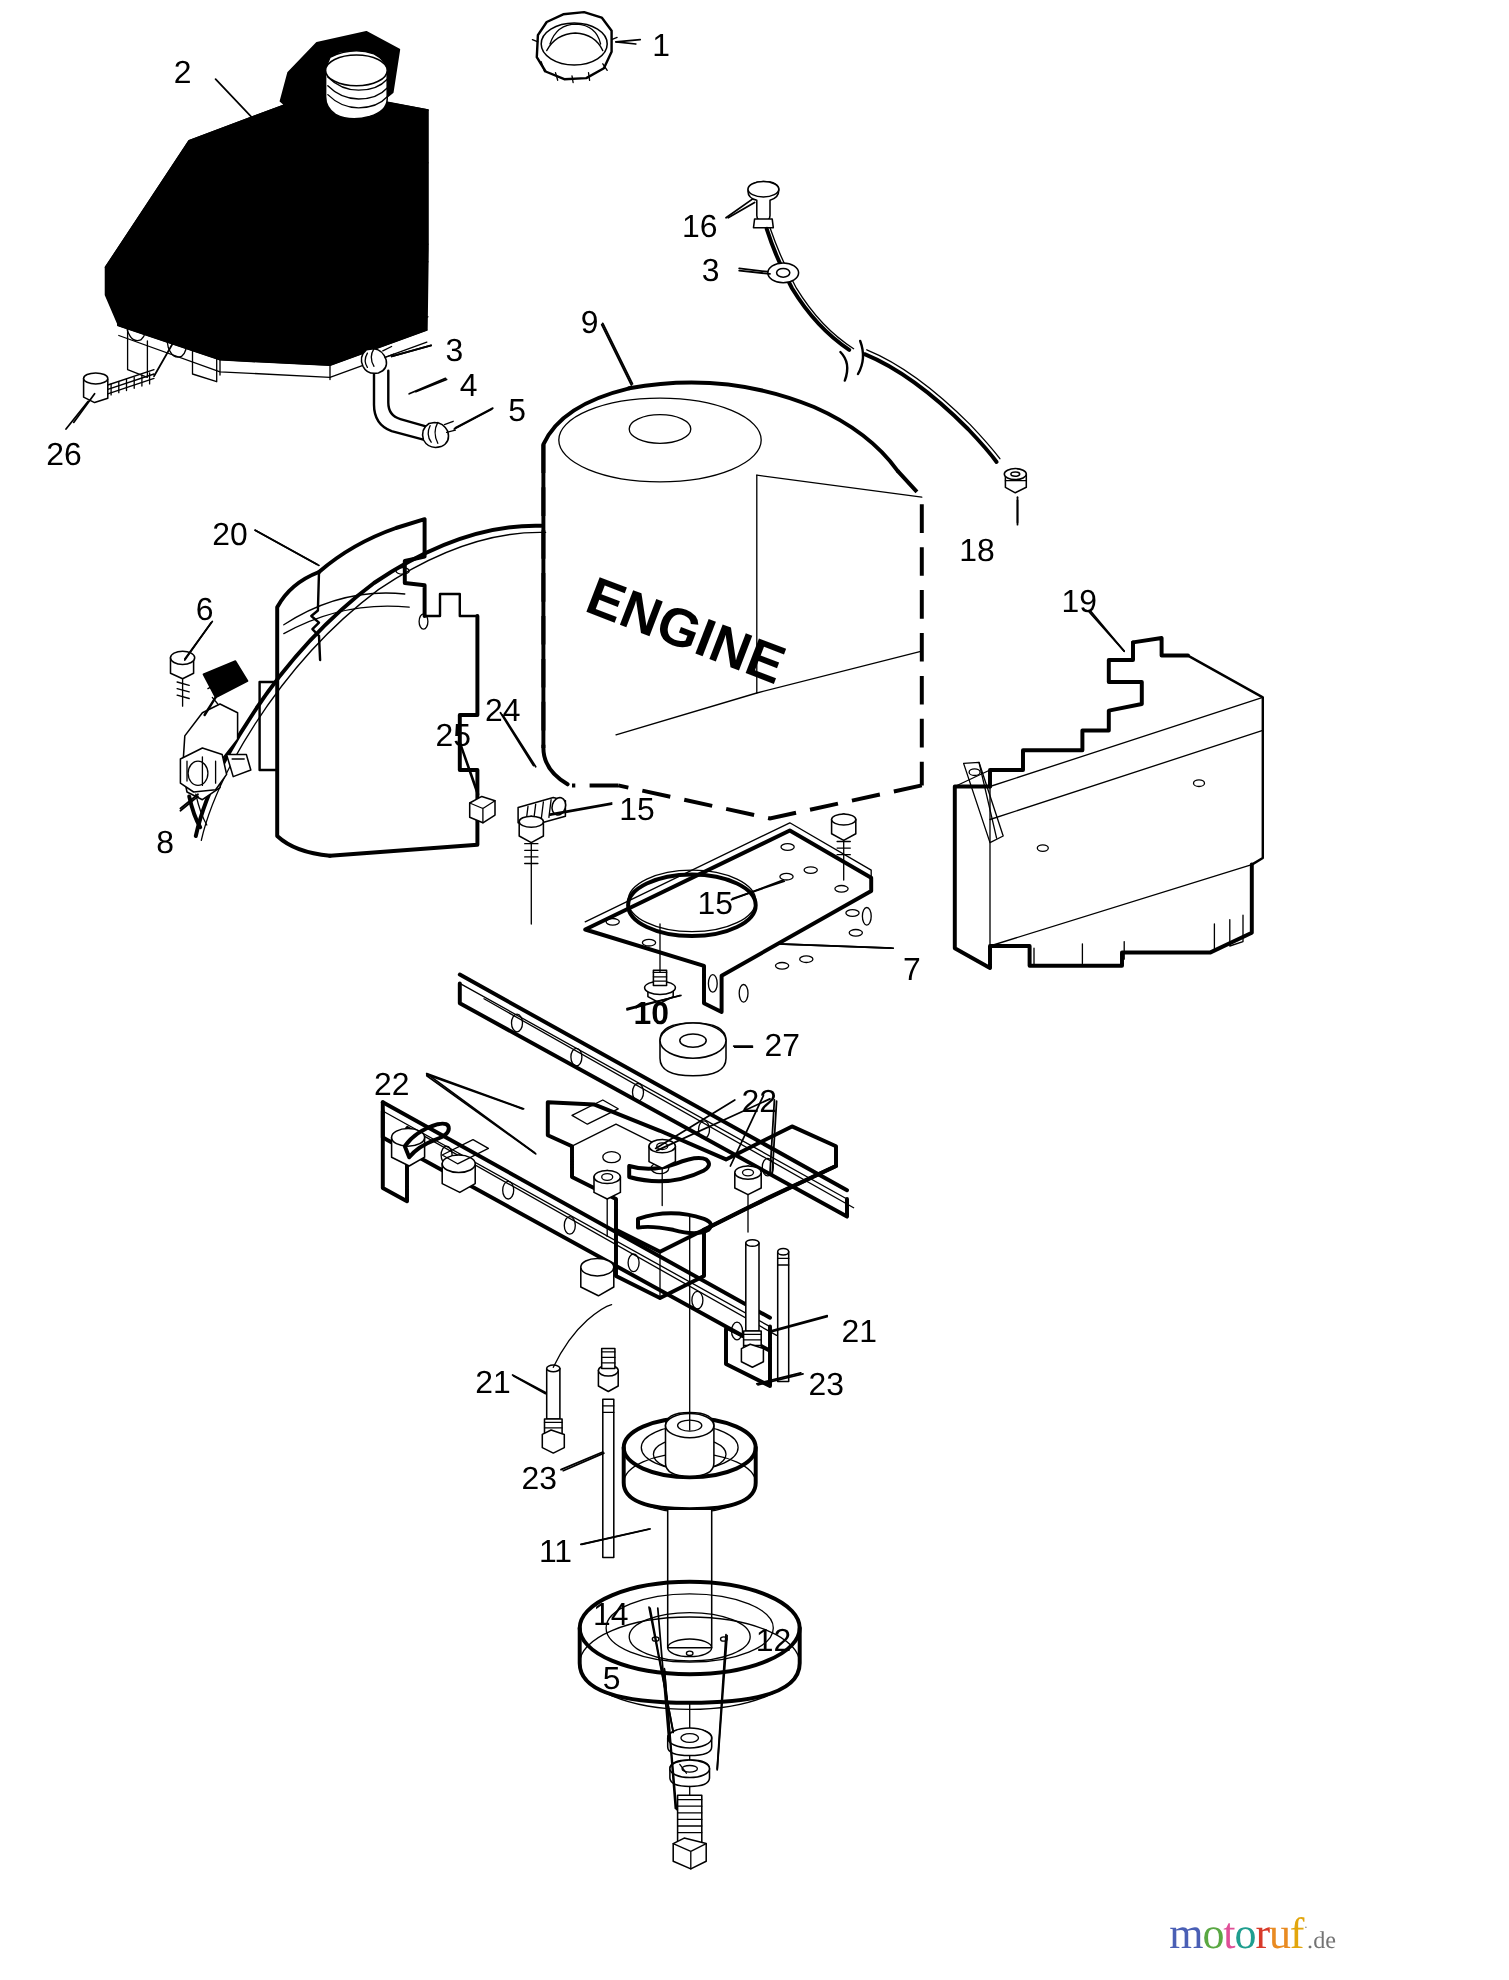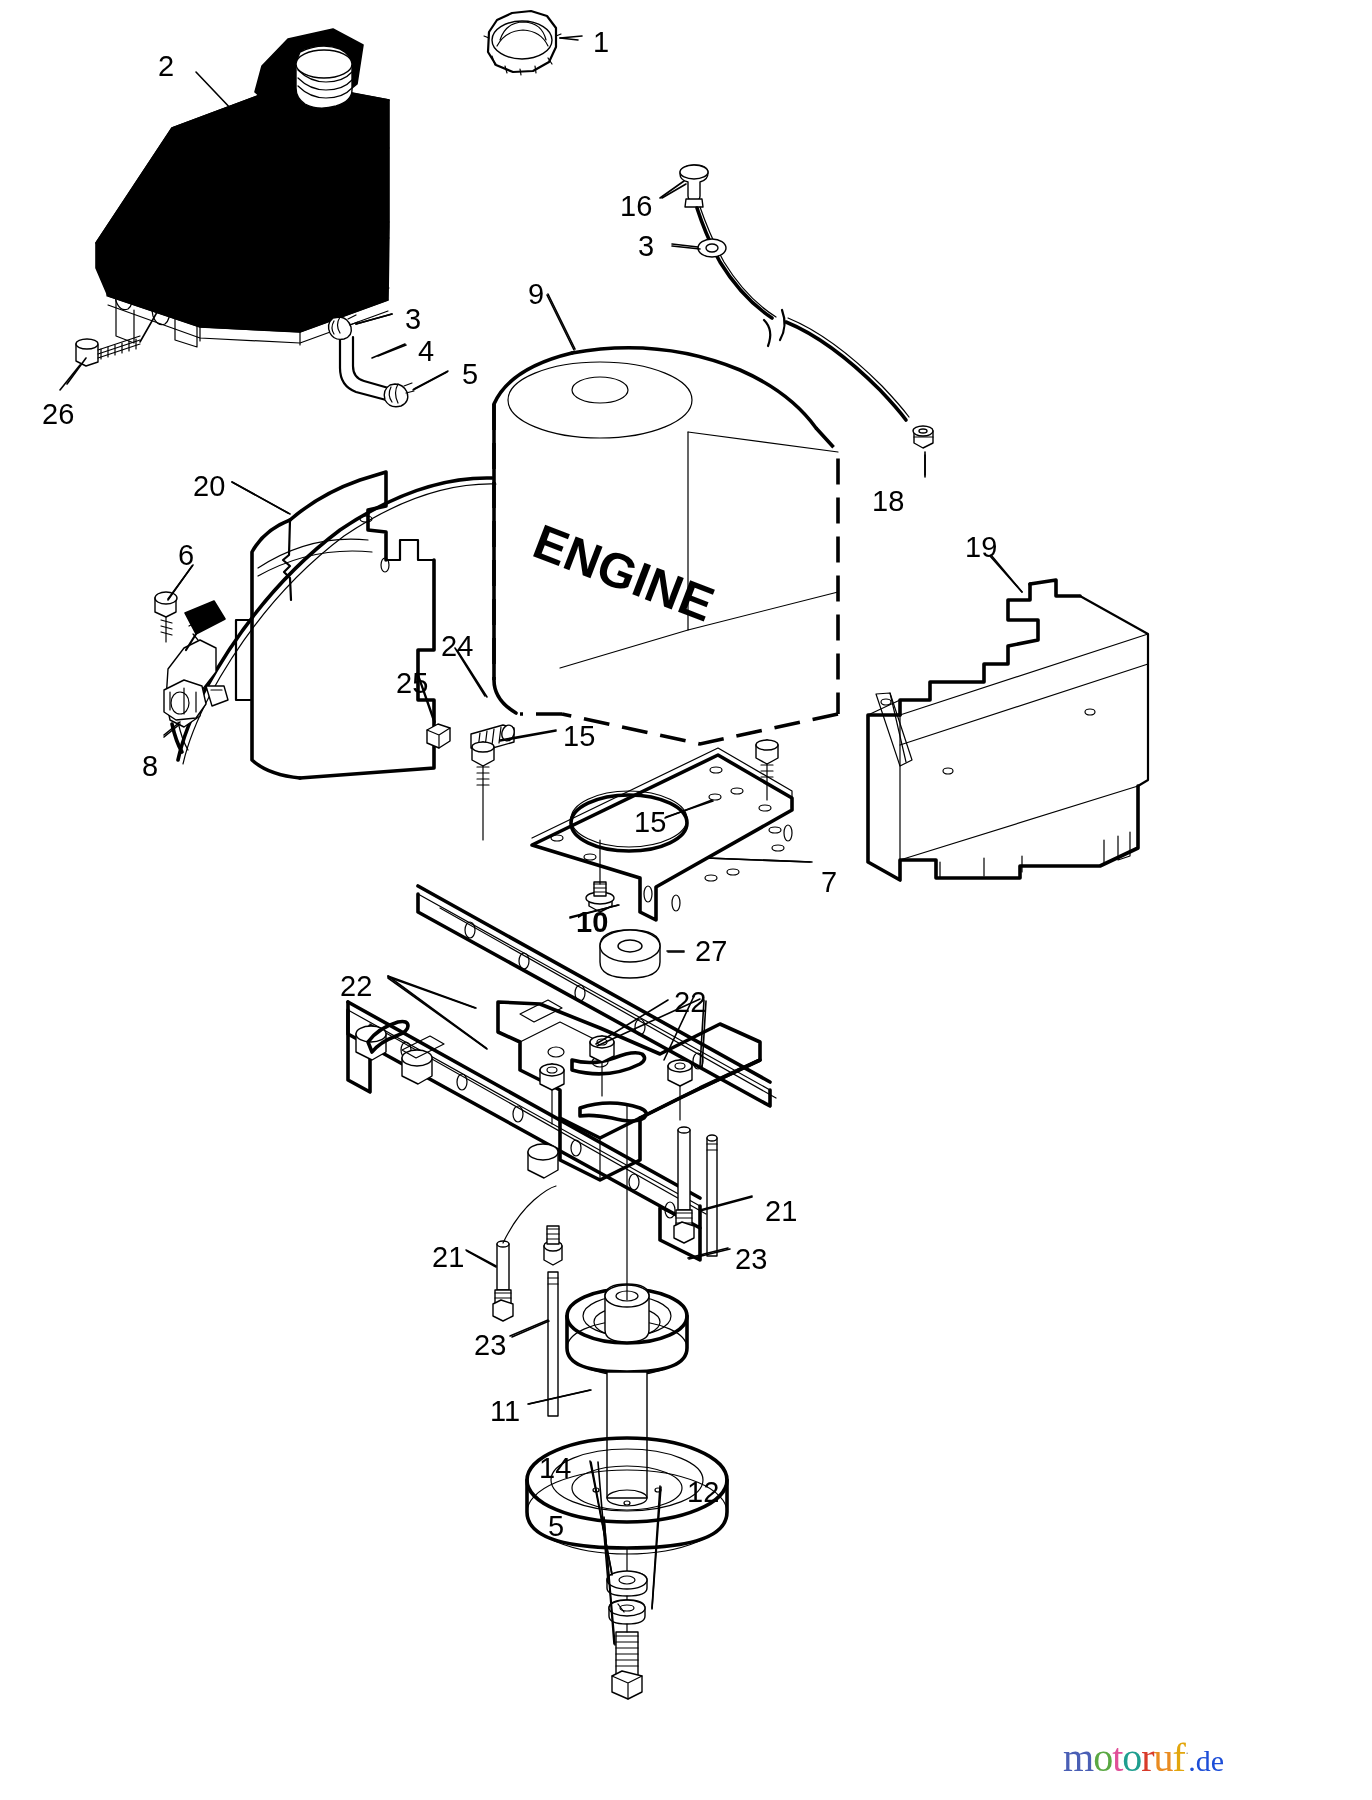--- a/index.html
+++ b/index.html
@@ -18,21 +18,21 @@
   }
   #wm{
     position:absolute;
     left:1063px; top:1738px;
     font-family:"Liberation Serif",serif;
     font-size:40px;
     letter-spacing:-1px;
     line-height:1;
     white-space:nowrap;
   }
-  #wm .d{font-size:30px;color:#1d4ed8;letter-spacing:0;}
+  #wm .d{font-size:22px;color:#737373;letter-spacing:0;}
   #wm sup{font-size:13px;color:#9b9b9b;vertical-align:super;}
 </style>
 </head>
 <body>
 
 <div id="sheet">
 
   <svg id="art" viewBox="0 0 1372 1800">
     <defs>
       <style>
@@ -516,21 +516,21 @@
   <div class="callout" style="left:528px;top:280px;">9</div>
   <div class="callout" style="left:405px;top:305px;">3</div>
   <div class="callout" style="left:418px;top:337px;">4</div>
   <div class="callout" style="left:462px;top:360px;">5</div>
   <div class="callout" style="left:42px;top:400px;">26</div>
   <div class="callout" style="left:872px;top:487px;">18</div>
   <div class="callout" style="left:193px;top:472px;">20</div>
   <div class="callout" style="left:965px;top:533px;text-align:center;">19</div>
   <div class="callout" style="left:178px;top:541px;">6</div>
   <div class="callout" style="left:441px;top:632px;">24</div>
-  <div class="callout" style="left:396px;top:655px;margin-top:14px;">25</div>
+  <div class="callout" style="left:396px;top:655px;">25</div>
   <div class="callout" style="left:142px;top:752px;">8</div>
   <div class="callout" style="left:563px;top:722px;">15</div>
   <div class="callout" style="left:634px;top:808px;">15</div>
   <div class="callout" style="left:821px;top:868px;">7</div>
   <div class="callout" style="left:576px;top:908px;font-weight:bold;">10</div>
   <div class="callout" style="left:695px;top:937px;">27</div>
   <div class="callout" style="left:340px;top:972px;">22</div>
   <div class="callout" style="left:674px;top:988px;">22</div>
   <div class="callout" style="left:765px;top:1197px;">21</div>
   <div class="callout" style="left:735px;top:1245px;">23</div>

